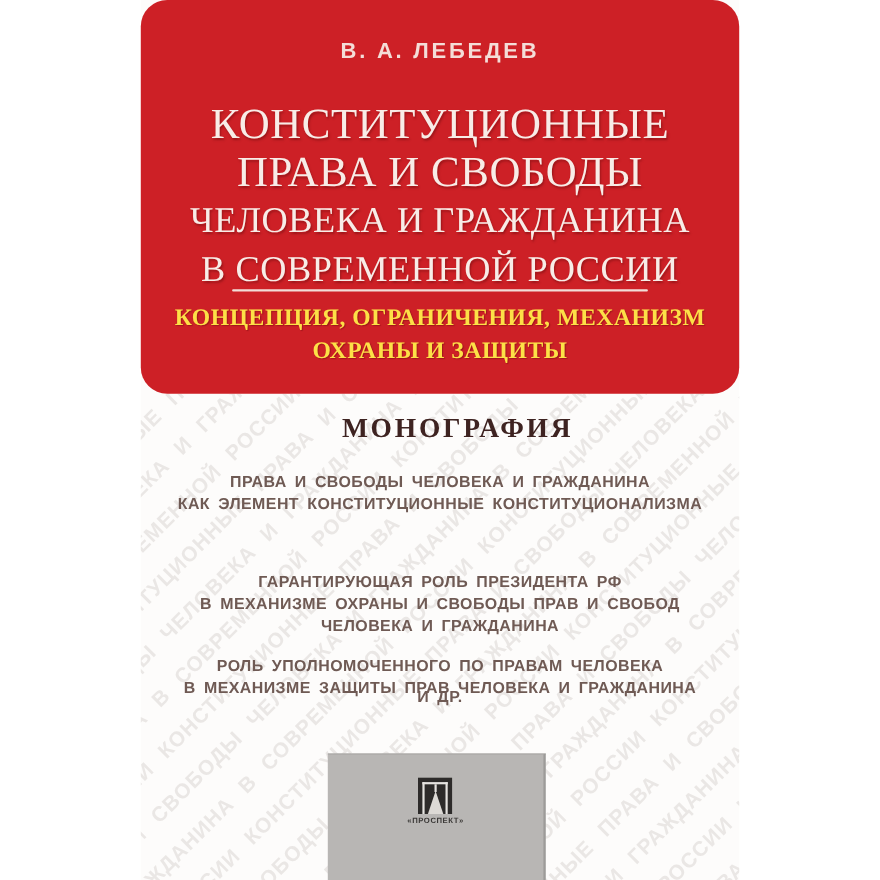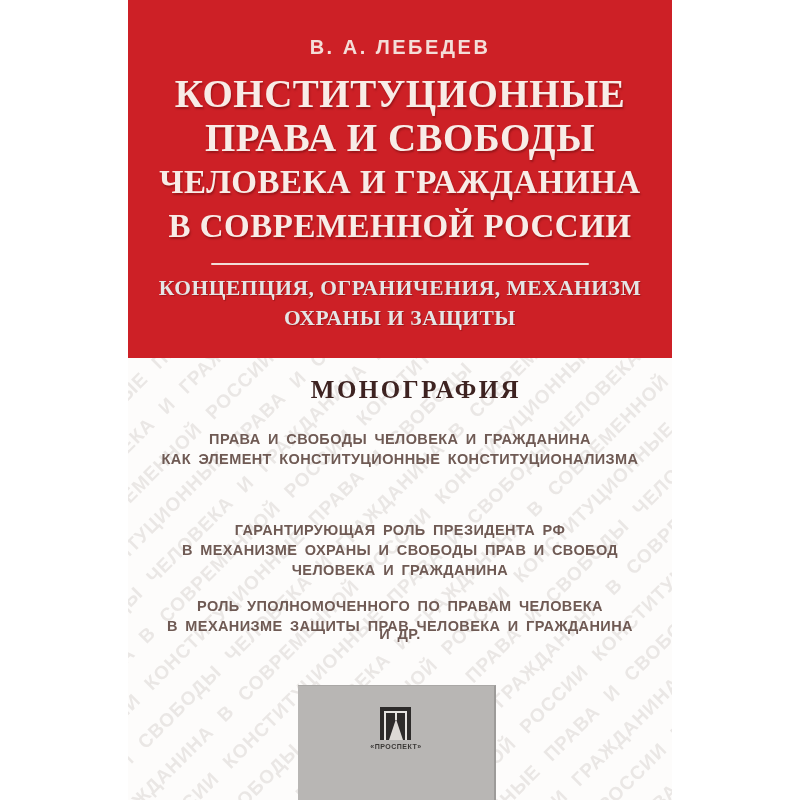--- a/index.html
+++ b/index.html
@@ -18,41 +18,41 @@
   .watermark-text{
     position:absolute;left:50%;top:50%;width:1500px;height:1500px;
     transform:translate(-50%,-50%) rotate(-45deg);
     font-family:"Liberation Sans",sans-serif;font-weight:bold;
     font-size:19px;line-height:37px;letter-spacing:1px;word-spacing:8px;
     color:#eae7e5;text-transform:uppercase;text-align:center;
   }
 
   
   .red-header{
-    position:absolute;left:0;top:0;width:544px;height:358px;background:#cd2026;z-index:2;
+    position:absolute;left:0;top:0;width:544px;height:358px;background:#cd2026;z-index:2;border-radius:24px;
   }
   .author-name{
     position:absolute;left:0;top:36px;width:100%;text-align:center;
     color:#f4ddd8;font-size:20px;font-weight:bold;letter-spacing:2.5px;
   }
   .book-title{
-    position:absolute;left:0;top:72px;width:100%;text-align:center;
-    font-family:"Liberation Serif",serif;font-weight:bold;color:#f8ece7;
+    position:absolute;left:0;top:91px;width:100%;text-align:center;
+    font-family:"Liberation Serif",serif;font-weight:normal;color:#f8ece7;
     text-shadow:1px 2px 2px rgba(60,0,0,0.35);
   }
   .title-line{display:block;line-height:44px;}
   .title-line.big{font-size:39px;letter-spacing:0.5px;}
   .title-line.med{font-size:33px;letter-spacing:0.5px;}
   .title-divider{
     position:absolute;left:50%;top:263px;width:378px;height:2px;
     transform:translateX(-50%);background:#f2ddd8;border-radius:1px;
   }
   .book-subtitle{
     position:absolute;left:0;top:273px;width:100%;text-align:center;
-    font-family:"Liberation Serif",serif;font-weight:bold;color:#e5e5e5;
+    font-family:"Liberation Serif",serif;font-weight:bold;color:#fde047;
     font-size:21.5px;line-height:30px;letter-spacing:0.5px;
     text-shadow:1px 1px 1px rgba(60,0,0,0.3);
   }
   .subtitle-line{display:block;}
 
   
   .section-label{
     position:absolute;left:16px;top:376px;width:100%;text-align:center;z-index:2;
     font-family:"Liberation Serif",serif;font-weight:bold;
     font-size:25px;letter-spacing:2.5px;color:#3e2321;

